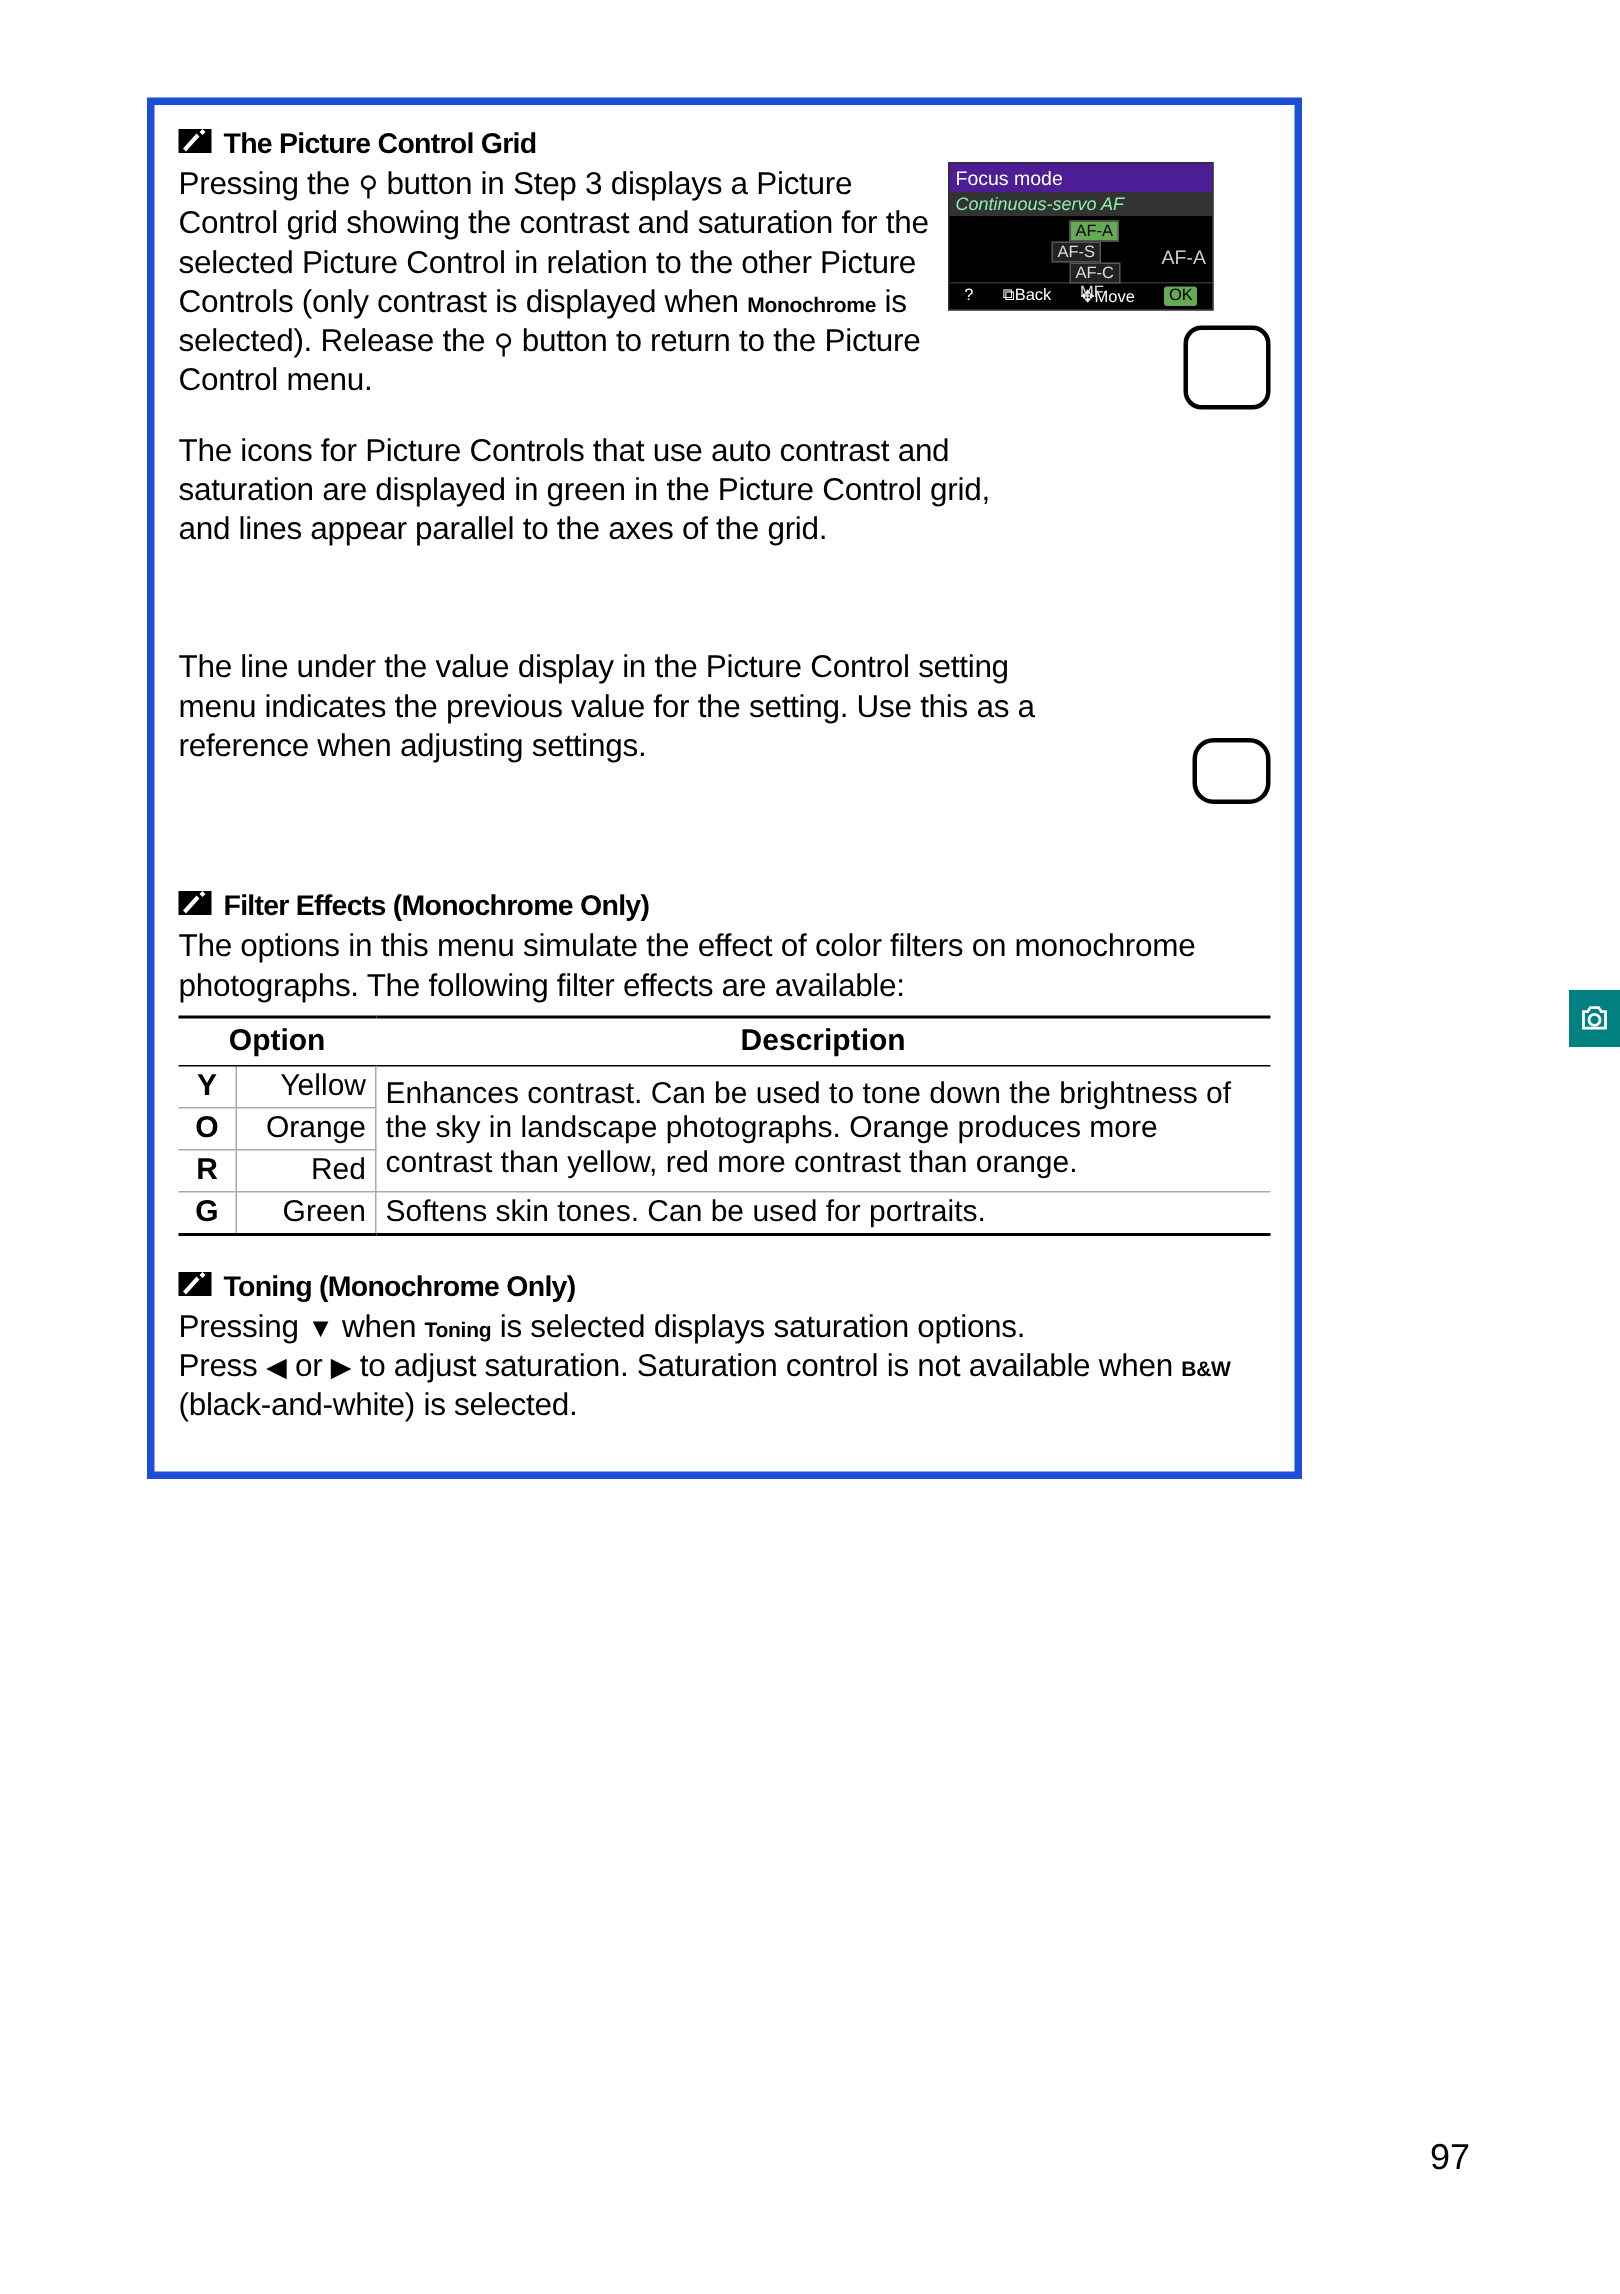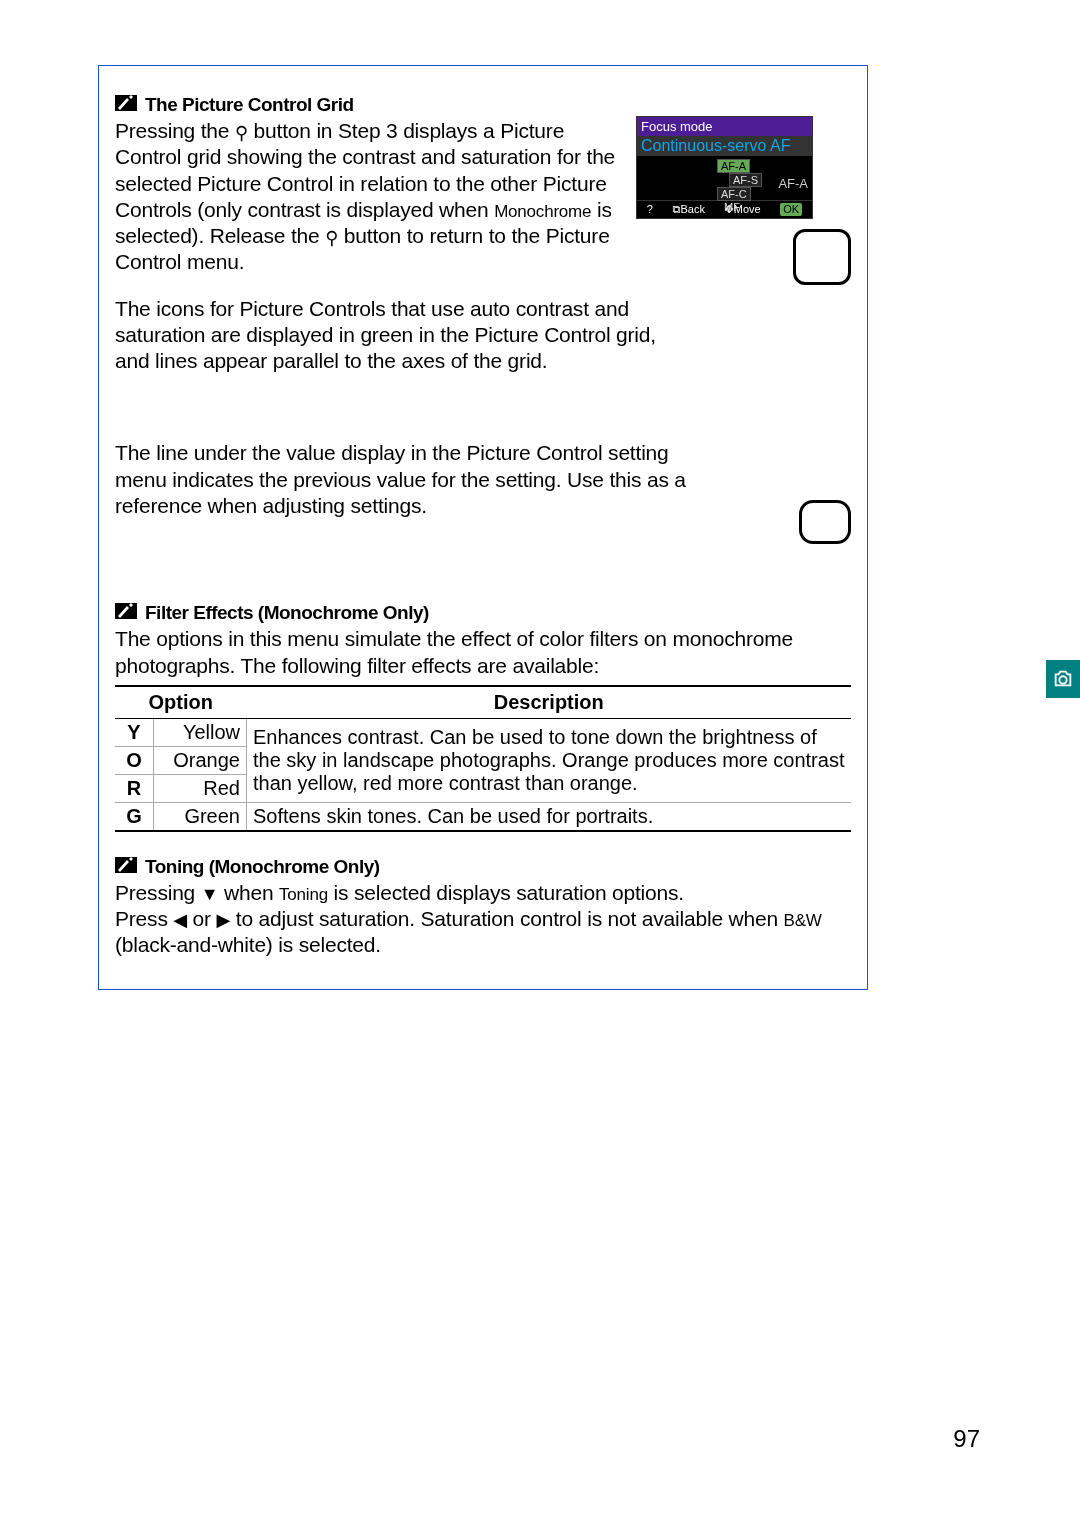--- a/index.html
+++ b/index.html
@@ -10,22 +10,22 @@
     width: 1080px;
     height: 1529px;
     position: relative;
     color: #000;
   }
   .page {
     position: absolute;
     left: 98px;
     top: 65px;
     width: 770px;
-    border: 1px solid #1d4ed8;
-    padding: 28px 16px 30px 16px;
+    border: 5px solid #1d4ed8;
+    padding: 16px 16px 30px 16px;
     box-sizing: border-box;
   }
   .note-icon {
     display: inline-block;
     width: 22px;
     height: 16px;
     background: #000;
     position: relative;
     vertical-align: baseline;
     margin-right: 8px;
@@ -35,40 +35,40 @@
     font-weight: bold;
     font-size: 19px;
     letter-spacing: -0.5px;
   }
   .body-text {
     font-size: 21px;
     line-height: 1.25;
     letter-spacing: -0.2px;
   }
   .body-text.tight { margin-top:2px; }
-  .inline-bold { font-weight:normal; font-size:17px; }
+  .inline-bold { font-weight:bold; font-size:14px; }
   .section { margin-bottom: 24px; }
   .section-gap { height: 40px; }
 
   .float-right {
     float: right;
     margin-left: 10px;
     margin-bottom: 4px;
   }
   .lcd {
     width: 175px;
     background: #1a1a1a;
     border: 1px solid #333;
     font-family: sans-serif;
     color:#fff;
     font-size: 12px;
     position: relative;
   }
   .lcd-header { background:#4c1d95; padding:2px 4px; font-size:13px; }
-  .lcd-sub { background:#333; color:#0ea5e9; padding:1px 4px; font-size:16px; }
+  .lcd-sub { background:#333; color:#86efac; padding:1px 4px; font-size:12px;font-style:italic; }
   .lcd-body { height:44px; position:relative; background:#000000; }
   .lcd-box { position:absolute; font-size:11px; text-align:center; color:#ddd; border:1px solid #555; background:#222; padding:0 3px;}
   .lcd-highlight { background:#6a5; color:#000; }
   .lcd-footer { display:flex; justify-content:space-around; font-size:11px; padding:2px 0; border-top:1px solid #333; background:#000;}
   .lcd-ok { background:#6a5; color:#000; padding:0 3px; border-radius:2px;}
 
   .blank-box {
     width: 52px;
     height: 50px;
     border: 3px solid #000;
@@ -138,21 +138,21 @@
           </svg>
       </span><span class="note-title">The Picture Control Grid</span>
     </div>
 
     <div class="float-right" style="width:215px">
       <div class="lcd">
         <div class="lcd-header">Focus mode</div>
         <div class="lcd-sub">Continuous-servo AF</div>
         <div class="lcd-body">
           <div class="lcd-box lcd-highlight" style="left:80px; top:3px;">AF-A</div>
-          <div class="lcd-box" style="left:92px; top:17px;">AF-S</div>
+          <div class="lcd-box" style="left:68px; top:17px;">AF-S</div>
           <div class="lcd-box" style="left:80px; top:31px;">AF-C</div>
           <div class="lcd-box" style="left:84px; top:45px; border:none; background:none;text-align:center;">MF</div>
           <span style="position:absolute; right:4px; top:20px; font-size:13px; color:#ccc;">AF-A</span>
         </div>
         <div class="lcd-footer">
           <span>?</span>
           <span>⧉<span>Back</span></span>
           <span>✥<span>Move</span></span>
           <span class="lcd-ok">OK</span>
         </div>

